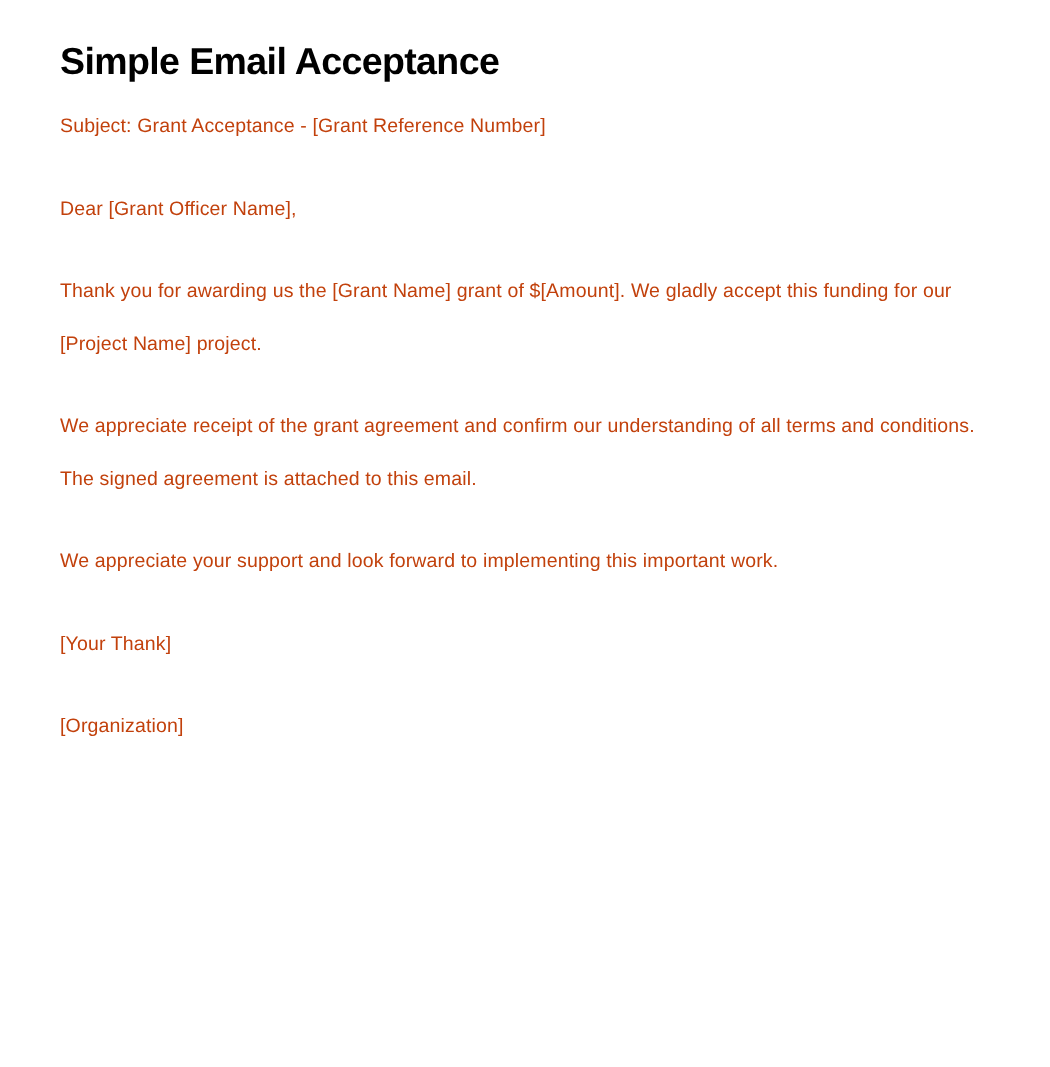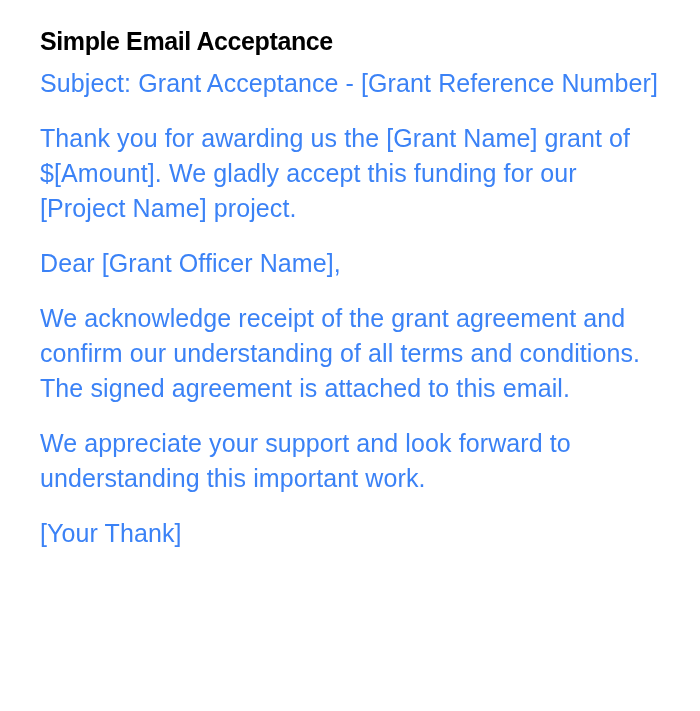--- a/index.html
+++ b/index.html
@@ -21,31 +21,32 @@
     }
     .title {
       font-size: 25px;
       font-weight: bold;
       letter-spacing: -0.4px;
       margin: 0 0 8px 0;
       line-height: 34px;
       color: #000000;
     }
     .para {
-      font-size: 25px;
+      font-size: 13px;
       line-height: 35px;
       margin: 0 0 20px 0;
       letter-spacing: 0.1px;
-      color: #3b82f6;
+      color: #c2410c;
     }
   </style>
 </head>
 <body>
 
 <div class="doc">
   <h1 class="title">Simple Email Acceptance</h1>
   <p class="para">Subject: Grant Acceptance - [Grant Reference Number]</p>
+  <p class="para">Dear [Grant Officer Name],</p>
   <p class="para">Thank you for awarding us the [Grant Name] grant of $[Amount]. We gladly accept this funding for our [Project Name] project.</p>
-  <p class="para">Dear [Grant Officer Name],</p>
-  <p class="para">We acknowledge receipt of the grant agreement and confirm our understanding of all terms and conditions. The signed agreement is attached to this email.</p>
-  <p class="para">We appreciate your support and look forward to understanding this important work.</p>
+  <p class="para">We appreciate receipt of the grant agreement and confirm our understanding of all terms and conditions. The signed agreement is attached to this email.</p>
+  <p class="para">We appreciate your support and look forward to implementing this important work.</p>
   <p class="para">[Your Thank]</p>
+  <p class="para">[Organization]</p>
 </div>
 
 </body></html>

